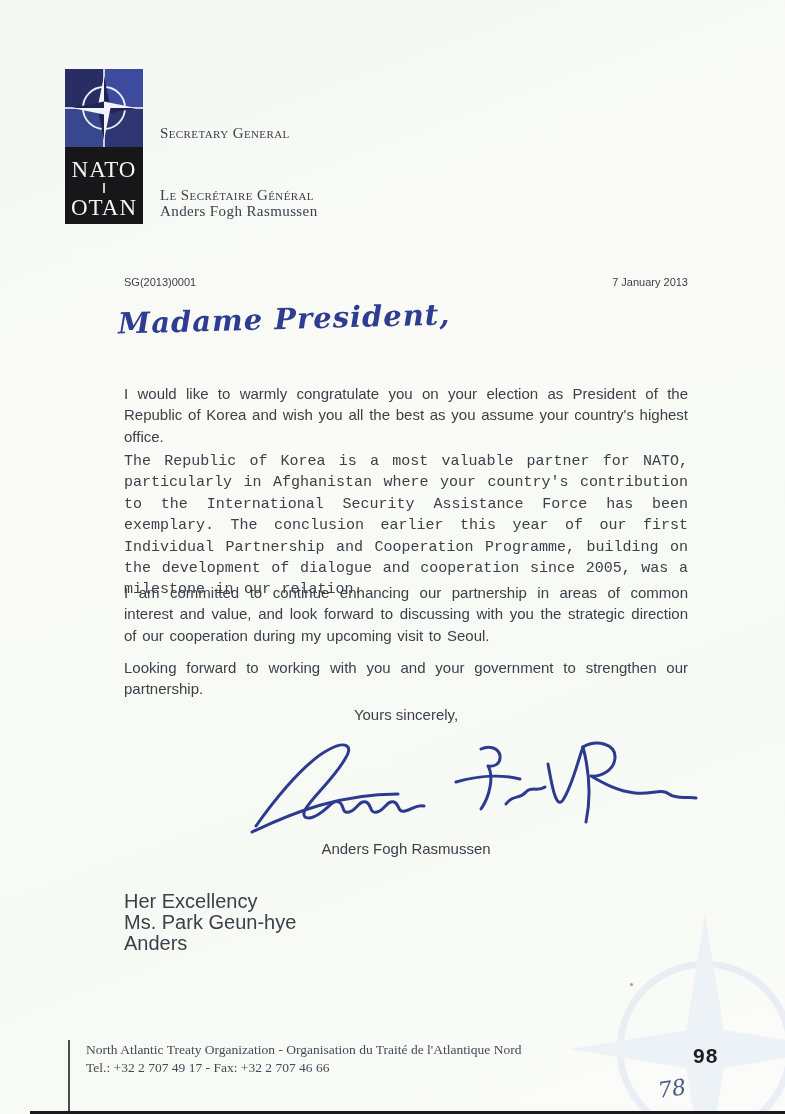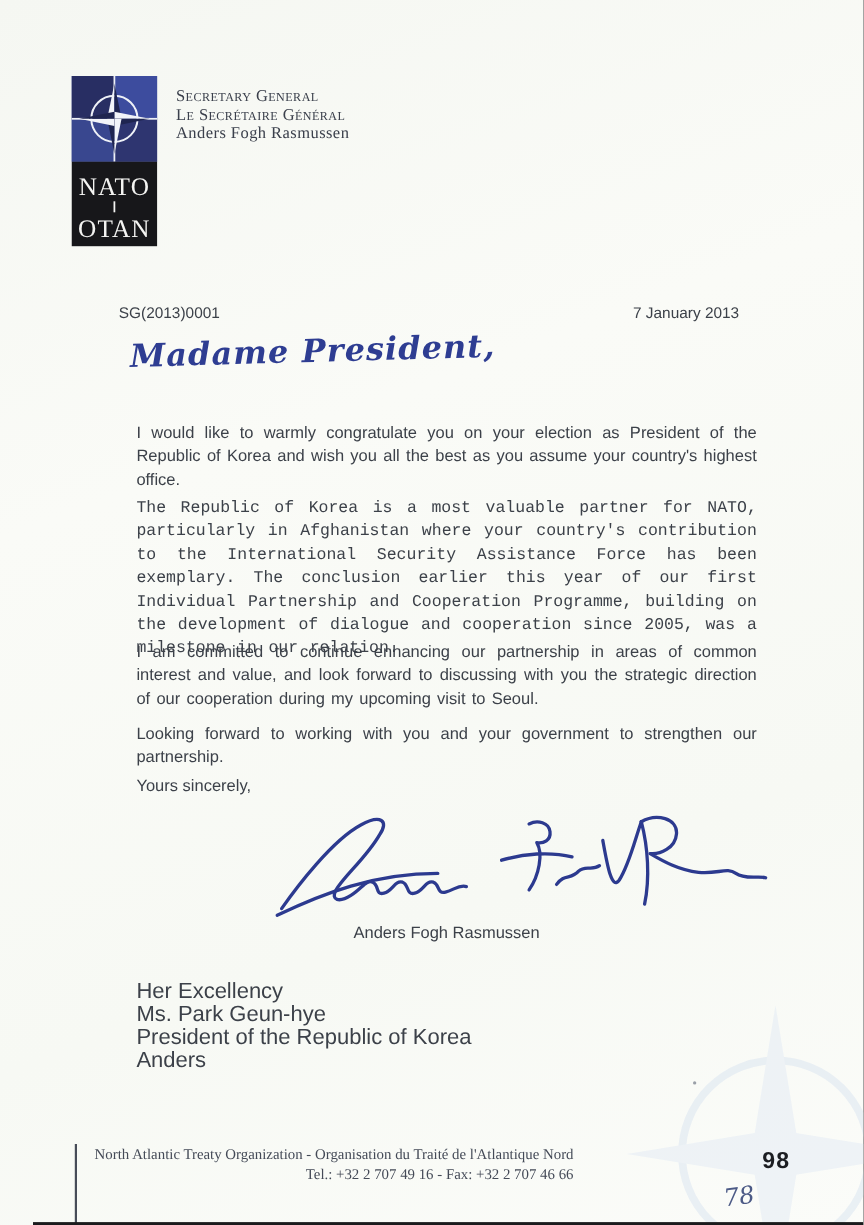--- a/index.html
+++ b/index.html
@@ -9,59 +9,59 @@
     font-family:"Liberation Sans", sans-serif; color:#383d44;
   }
   
   .logo{position:absolute; left:65px; top:69px; width:55px; height:155px;}
   .logo svg{display:block;}
   .letterhead{
     position:absolute; left:160px; top:80px;
     font-family:"Liberation Serif", serif; color:#3b404c;
     font-size:15px; line-height:16.5px; letter-spacing:.4px;
   }
-  .letterhead .sc{font-variant:small-caps;}
+  .letterhead .sc{font-variant:small-caps;margin-top:45px;}
   
   .refrow{
-    position:absolute; left:108px; top:276px; width:564px;
+    position:absolute; left:124px; top:276px; width:564px;
     display:flex; justify-content:space-between;
-    font-size:14px; color:#3c4149;
+    font-size:11px; color:#3c4149;
   }
   
   .salutation{
     position:absolute; left:118px; top:302px; width:330px;
     font-family:"DejaVu Serif", serif; font-style:italic; font-weight:bold;
     font-size:29px; color:#2e3d92; transform:rotate(-1.6deg);
     letter-spacing:1px; white-space:nowrap;
   }
   
   .para{
     position:absolute; left:124px; width:564px;
     font-size:15px; line-height:21.4px; color:#3c4149;
     text-align:justify; text-align-last:left; word-spacing:1.5px;
   }
   .p1{top:368px;} .p2{top:436px;font-family:Liberation Mono, monospace;} .p3{top:567px;} .p4{top:642px;}
   .valediction{
     position:absolute; left:124px; top:706px; width:564px;
-    font-size:15px; color:#3c4149;
+    text-align:center; font-size:15px; color:#3c4149;
   }
   .signature{position:absolute; left:248px; top:736px; width:452px; height:100px;}
   .signer{
     position:absolute; left:124px; top:840px; width:564px;
     text-align:center; font-size:15px; color:#3c4149;
   }
   .recipient{
     position:absolute; left:124px; top:891px;
     font-size:20px; line-height:21px; color:#3c4149;
   }
   
   .footer-rule{position:absolute; left:68px; top:1040px; width:2px; height:74px; background:#474c58;}
   .footer{
     position:absolute; left:86px; top:1041px;
-    font-family:"Liberation Serif", serif; font-size:13.5px; line-height:17.5px; color:#444a57;text-align:right;
+    font-family:"Liberation Serif", serif; font-size:13.5px; line-height:17.5px; color:#444a57;
   }
   .pagenum{
     position:absolute; left:693px; top:1044px;
     font-size:21px; font-weight:bold; color:#1c1e22; letter-spacing:1px;
   }
   .hand-pagenum{
     position:absolute; left:658px; top:1076px;
     font-family:"DejaVu Serif", serif; font-style:italic;
     font-size:22px; color:#4c5a86; transform:rotate(-8deg);
   }
@@ -139,38 +139,37 @@
         <path d="M335,11 C349,3 368,8 367,22 C366,35 352,41 343,40 C355,47 369,55 387,57 C404,59 413,52 421,58 C429,64 442,60 448,62"></path>
       </g>
     </svg>
   </div>
 
   <div class="signer">Anders Fogh Rasmussen</div>
 
   <div class="recipient">
     <div>Her Excellency</div>
     <div>Ms. Park Geun-hye</div>
-    <div>President of the Republic of Korea</div>
     <div>Anders</div>
   </div>
 
   <div class="watermark">
     <svg width="300" height="300" viewBox="0 0 300 300" xmlns="http://www.w3.org/2000/svg">
       <circle cx="150" cy="150" r="85" fill="none" stroke="#dbe5f1" stroke-width="7"></circle>
       <polygon points="150,15 128,150 172,150" fill="#e3ebf5"></polygon>
       <polygon points="150,285 128,150 172,150" fill="#e3ebf5"></polygon>
       <polygon points="15,150 150,128 150,172" fill="#e3ebf5"></polygon>
       <polygon points="285,150 150,128 150,172" fill="#e3ebf5"></polygon>
     </svg>
   </div>
 
   <div class="footer-rule"></div>
   <div class="footer">
     <div>North Atlantic Treaty Organization - Organisation du Traité de l'Atlantique Nord</div>
-    <div>Tel.: +32 2 707 49 16 - Fax: +32 2 707 46 66</div>
+    <div>Tel.: +32 2 707 49 17 - Fax: +32 2 707 46 66</div>
   </div>
 
   <div class="pagenum">98</div>
   <div class="hand-pagenum">78</div>
 
   <div class="speck"></div>
   <div class="bottom-edge"></div>
 </div>
 
 </body></html>

